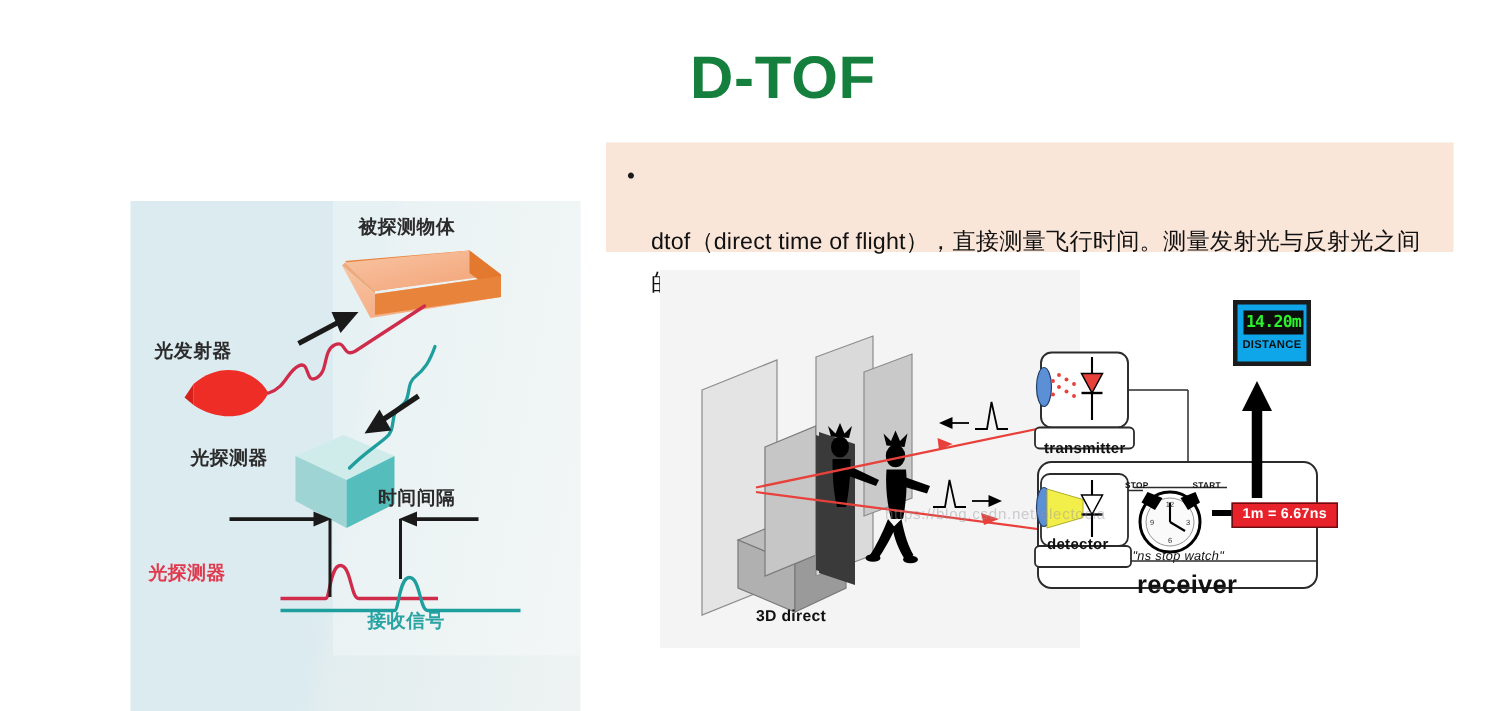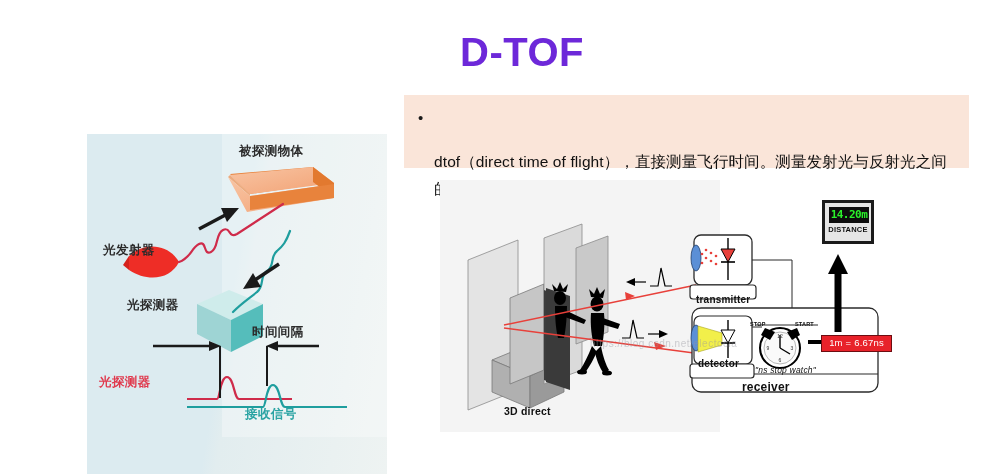--- a/index.html
+++ b/index.html
@@ -15,21 +15,21 @@
     font-family: "Liberation Sans", "DejaVu Sans", sans-serif;
   }
 
   
   #slide-title {
     position: absolute;
     left: 460px;
     top: 32px;
     font-size: 40px;
     font-weight: bold;
-    color: #6d28d9;
+    color: #15803d;
     letter-spacing: 0.5px;
     line-height: 1;
     white-space: nowrap;
   }
 
   
   #body-box {
     position: absolute;
     left: 404px;
     top: 95px;
@@ -77,21 +77,21 @@
   }
   .lf-label {
     position: absolute;
     font-size: 12.5px;
     font-weight: bold;
     color: #2b2b2b;
     white-space: nowrap;
     letter-spacing: 0.4px;
   }
   #lbl-object   { left: 152px; top: 9px; }
-  #lbl-emitter  { left: 16px;  top: 92px; margin-top: 16px; }
+  #lbl-emitter  { left: 16px;  top: 92px; }
   #lbl-detector { left: 40px;  top: 163px; }
   #lbl-interval { left: 165px; top: 190px; }
   #lbl-tx-sig   { left: 12px;  top: 240px; color: #e03a4e; }
   #lbl-rx-sig   { left: 158px; top: 272px; color: #2aa3a3; text-align: center; }
 
   
   #right-figure {
     position: absolute;
     left: 440px;
     top: 180px;
@@ -110,49 +110,49 @@
     font-size: 9px;
     font-weight: bold;
     color: #111111;
     white-space: nowrap;
     letter-spacing: 0.2px;
   }
   #lbl-3dobject   { left: 64px;  top: 225px; font-size: 10.5px; }
   #lbl-transmitter{ left: 256px; top: 114px; font-size: 10px; }
   #lbl-detector2  { left: 258px; top: 178px; font-size: 10px; }
   #lbl-stopwatch  { left: 315px; top: 185px; font-size: 8.5px; font-weight: normal; font-style: italic; }
-  #lbl-receiver   { left: 302px; top: 200px; font-size: 12px; }
+  #lbl-receiver   { left: 318px; top: 200px; font-size: 17px; }
   #lbl-stop       { left: 310px; top: 141px; font-size: 5.5px; }
   #lbl-start      { left: 355px; top: 141px; font-size: 5.5px; }
 
   
   #formula-plate {
     position: absolute;
     left: 381px;
     top: 155px;
     width: 69px;
     height: 15px;
     background: #e8222a;
     border: 1px solid #6d0d11;
     color: #ffffff;
     font-size: 9.5px;
-    font-weight: normal;
+    font-weight: bold;
     line-height: 14px;
     text-align: center;
     letter-spacing: 0.2px;
   }
 
   
   #distance-box {
     position: absolute;
     left: 382px;
     top: 20px;
     width: 52px;
     height: 44px;
-    background: #e5e5e5;
+    background: #0ea5e9;
     border: 3px solid #1b1b1b;
     box-sizing: border-box;
   }
   #distance-screen {
     position: absolute;
     left: 4px; top: 4px;
     width: 40px; height: 16px;
     background: #0d0d0d;
     color: #2bf12b;
     font-family: "DejaVu Sans Mono", monospace;

